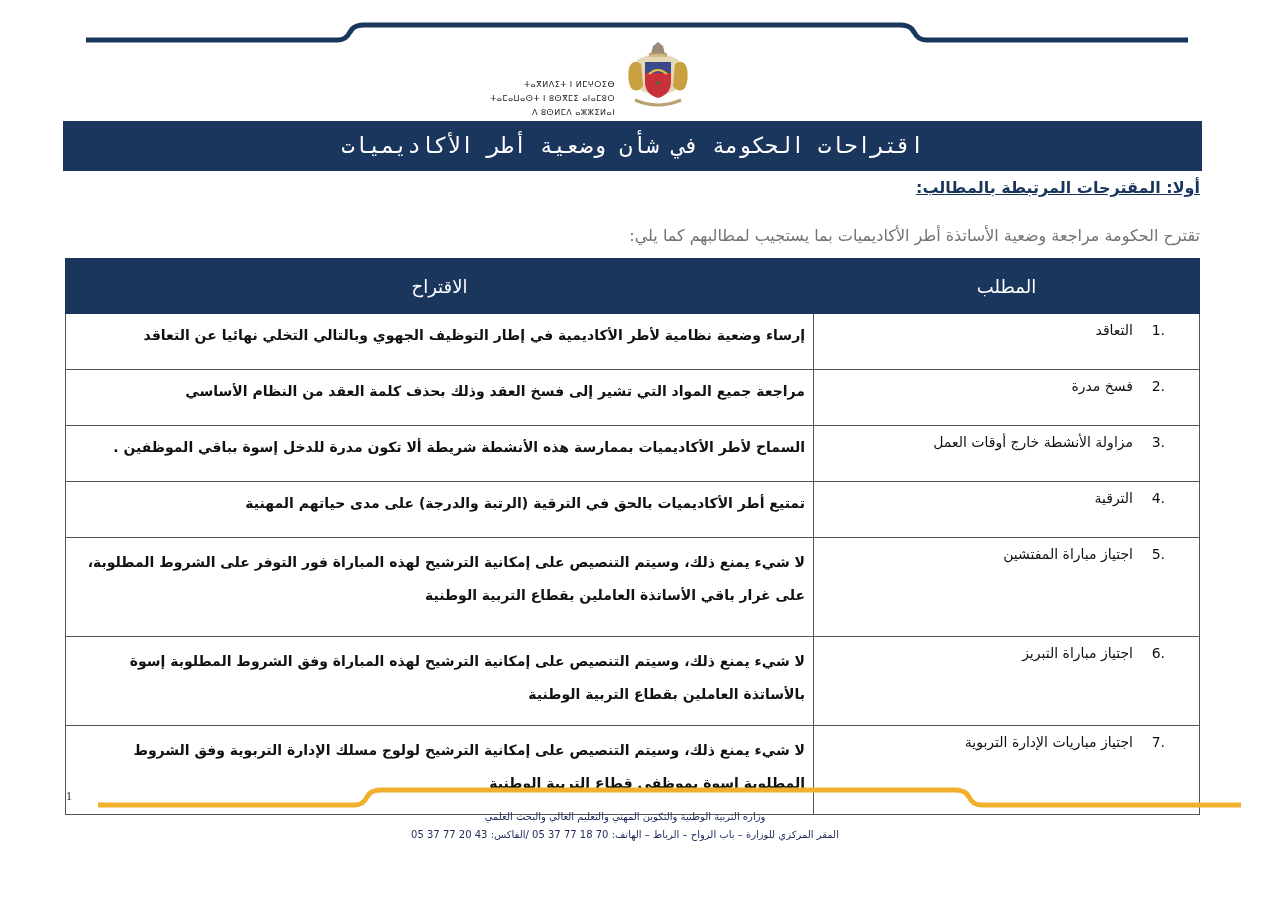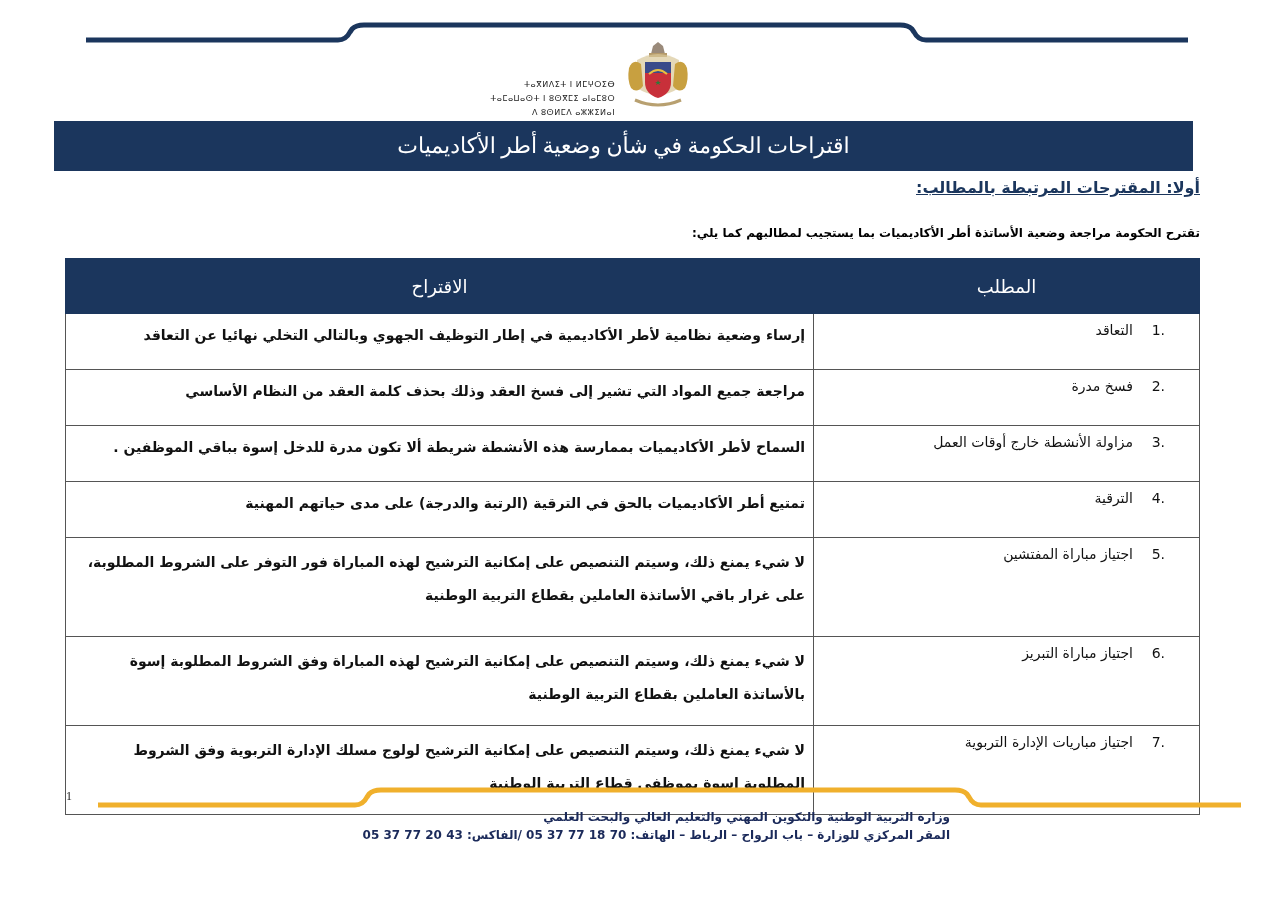--- a/index.html
+++ b/index.html
@@ -20,34 +20,34 @@
     .amazigh div { text-align: right; }
     .emblem { position: absolute; left: 183px; top: 2px; width: 70px; height: 75px; }
     .ministry-ar {
       position: absolute; left: 262px; top: 14px; width: 140px; direction: rtl;
       font-family: "DejaVu Serif", serif; font-size: 11px; line-height: 15px; color: #222;
       text-align: center;
     }
     .ministry-ar div:first-child { font-size: 9px; }
 
     .title-bar {
-      position: absolute; left: 54px; top: 121px; width: 1139px; height: 50px;
+      position: absolute; left: 63px; top: 121px; width: 1139px; height: 50px;
       background: #1b365d; color: #fff; display: flex; align-items: center; justify-content: center;
       direction: rtl;
-      font-family: Liberation Serif, serif; font-size: 22px;
+      font-family: Liberation Mono, monospace; font-size: 22px;
     }
 
     .section-heading {
       position: absolute; right: 87px; top: 178px; direction: rtl;
       font-family: "DejaVu Sans", sans-serif; font-size: 16px; font-weight: bold;
       color: #1b365d; text-decoration: underline; text-align: center;
     }
     .intro {
       position: absolute; right: 87px; top: 226px; direction: rtl;
-      font-family: "DejaVu Sans", sans-serif; font-size: 12px; font-weight: bold; color: #000000;
+      font-family: "DejaVu Sans", sans-serif; font-size: 16px; font-weight: normal; color: #737373;
     }
 
     table.main {
       position: absolute; left: 65px; top: 258px; width: 1135px;
       border-collapse: collapse; direction: rtl;
       font-family: "DejaVu Sans", sans-serif;
     }
     table.main th {
       background: #1b365d; color: #fff; font-weight: normal; font-size: 18px;
       height: 52px; border: 1px solid #1b365d; text-align: center;
@@ -65,22 +65,22 @@
     tr.h1 td { height: 27px; }
     tr.h2 td { height: 70px; }
     tr.h3 td { height: 60px; }
     table.main td.proposal.single { line-height: 27px; }
 
     .page-number {
       position: absolute; left: 66px; top: 789px; font-size: 12px; color: #222;
       font-family: "Liberation Serif", serif;
     }
     .footer {
-      position: absolute; left: 300px; width: 650px; top: 808px; text-align: right; direction: rtl;
-      font-family: "DejaVu Sans", sans-serif; font-size: 12px; color: #1b2a5a; font-weight: bold; line-height: 18px;
+      position: absolute; left: 300px; width: 650px; top: 808px; text-align: center; direction: rtl;
+      font-family: "DejaVu Sans", sans-serif; font-size: 10px; color: #1b2a5a; font-weight: normal; line-height: 18px;
     }
   </style>
 </head>
 <body>
 
 <svg class="top-rule" width="1287" height="30" viewBox="0 0 1287 30">
   <path d="M86 20 H338 Q346 20 350 12 L352 9 Q356 5 364 5 H900 Q908 5 912 9 L914 12 Q918 20 926 20 H1188" fill="none" stroke="#1b365d" stroke-width="5"></path>
 </svg>
 
 <div class="header-logos">

